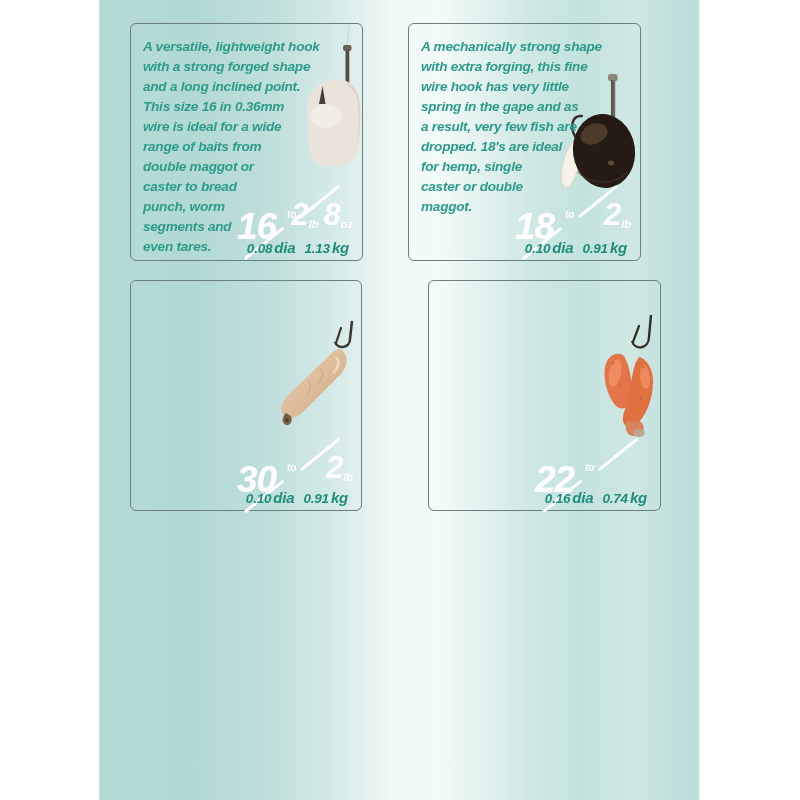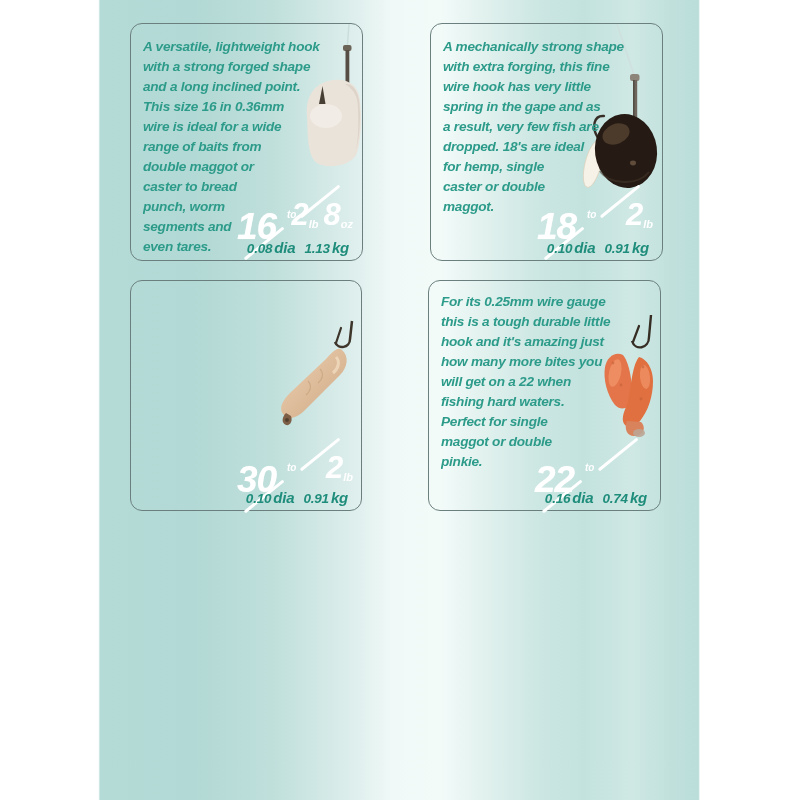--- a/index.html
+++ b/index.html
@@ -15,26 +15,26 @@
       #f0f9f7 49%, #f3fbf9 55%,
       #e3f2ef 60%, #cde7e3 67%,
       #c3e2de 73%, #cfe8e4 79%,
       #c0e0dc 84%, #bbdeda 87.3%,
       #ffffff 87.5%, #ffffff 100%);
   }
 
   .panel {
     position:absolute;
     border:1px solid #6b807e;
-    border-radius:12px;
+    border-radius:6px;
     background:transparent;
     text-decoration:underline;
   }
   .panel-1 { left:130px; top:23px;  width:233px; height:238px; }
-  .panel-2 { left:430px; top:23px;  width:233px; height:238px; }
+  .panel-2 { left:408px; top:23px;  width:233px; height:238px; }
   .panel-3 { left:130px; top:280px; width:232px; height:231px; }
   .panel-4 { left:428px; top:280px; width:233px; height:231px; }
 
   .desc {
     position:absolute; left:12px; top:13px; right:10px; bottom:6px;
     color:#2d9b8a;
     font-size:13.6px; line-height:20px;
     font-weight:bold; font-style:italic;
     letter-spacing:-0.25px;
     overflow:hidden;
@@ -159,24 +159,20 @@
       <ellipse cx="50" cy="62" rx="6" ry="14" transform="rotate(12 50 62)" fill="#f09468" opacity="0.8"></ellipse>
       <path d="M74 46 C82 48 88 58 88 70 C88 86 83 100 75 110 C71 116 64 118 60 114 C56 110 58 102 62 94 C66 82 66 56 74 46 Z" fill="#e0703f"></path>
       <ellipse cx="80" cy="66" rx="5" ry="12" transform="rotate(-6 80 66)" fill="#ef9065" opacity="0.8"></ellipse>
       <path d="M62 110 C58 120 64 128 74 124 C80 121 80 115 76 111 Z" fill="#d9835c"></path>
       <ellipse cx="74" cy="122" rx="6" ry="4" fill="#bba493" opacity="0.9"></ellipse>
       <circle cx="48" cy="52" r="1.4" fill="#c4603a" opacity="0.6"></circle>
       <circle cx="56" cy="74" r="1.4" fill="#c4603a" opacity="0.6"></circle>
       <circle cx="78" cy="56" r="1.4" fill="#c25f38" opacity="0.6"></circle>
       <circle cx="76" cy="88" r="1.4" fill="#c25f38" opacity="0.6"></circle>
     </svg>
-    <div class="desc">
-      <span class="wrap-spacer"></span>
-      <span>For its 0.25mm wire gauge this is a tough durable little hook and it's amazing just how many more bites you will get on a 22 when fishing hard waters. Perfect for single maggot or double pinkie.</span>
-    </div>
     <div class="numblock">
       <div class="slash slash-low"></div>
       <div class="slash slash-high"></div>
       <div class="bignum">22</div>
       <div class="to">to</div>
     </div>
     <div class="spec"><span class="spair"><span>0.16</span><span class="sunit">dia</span></span><span class="spair"><span>0.74</span><span class="sunit">kg</span></span></div>
   </div>
 
 </div>

